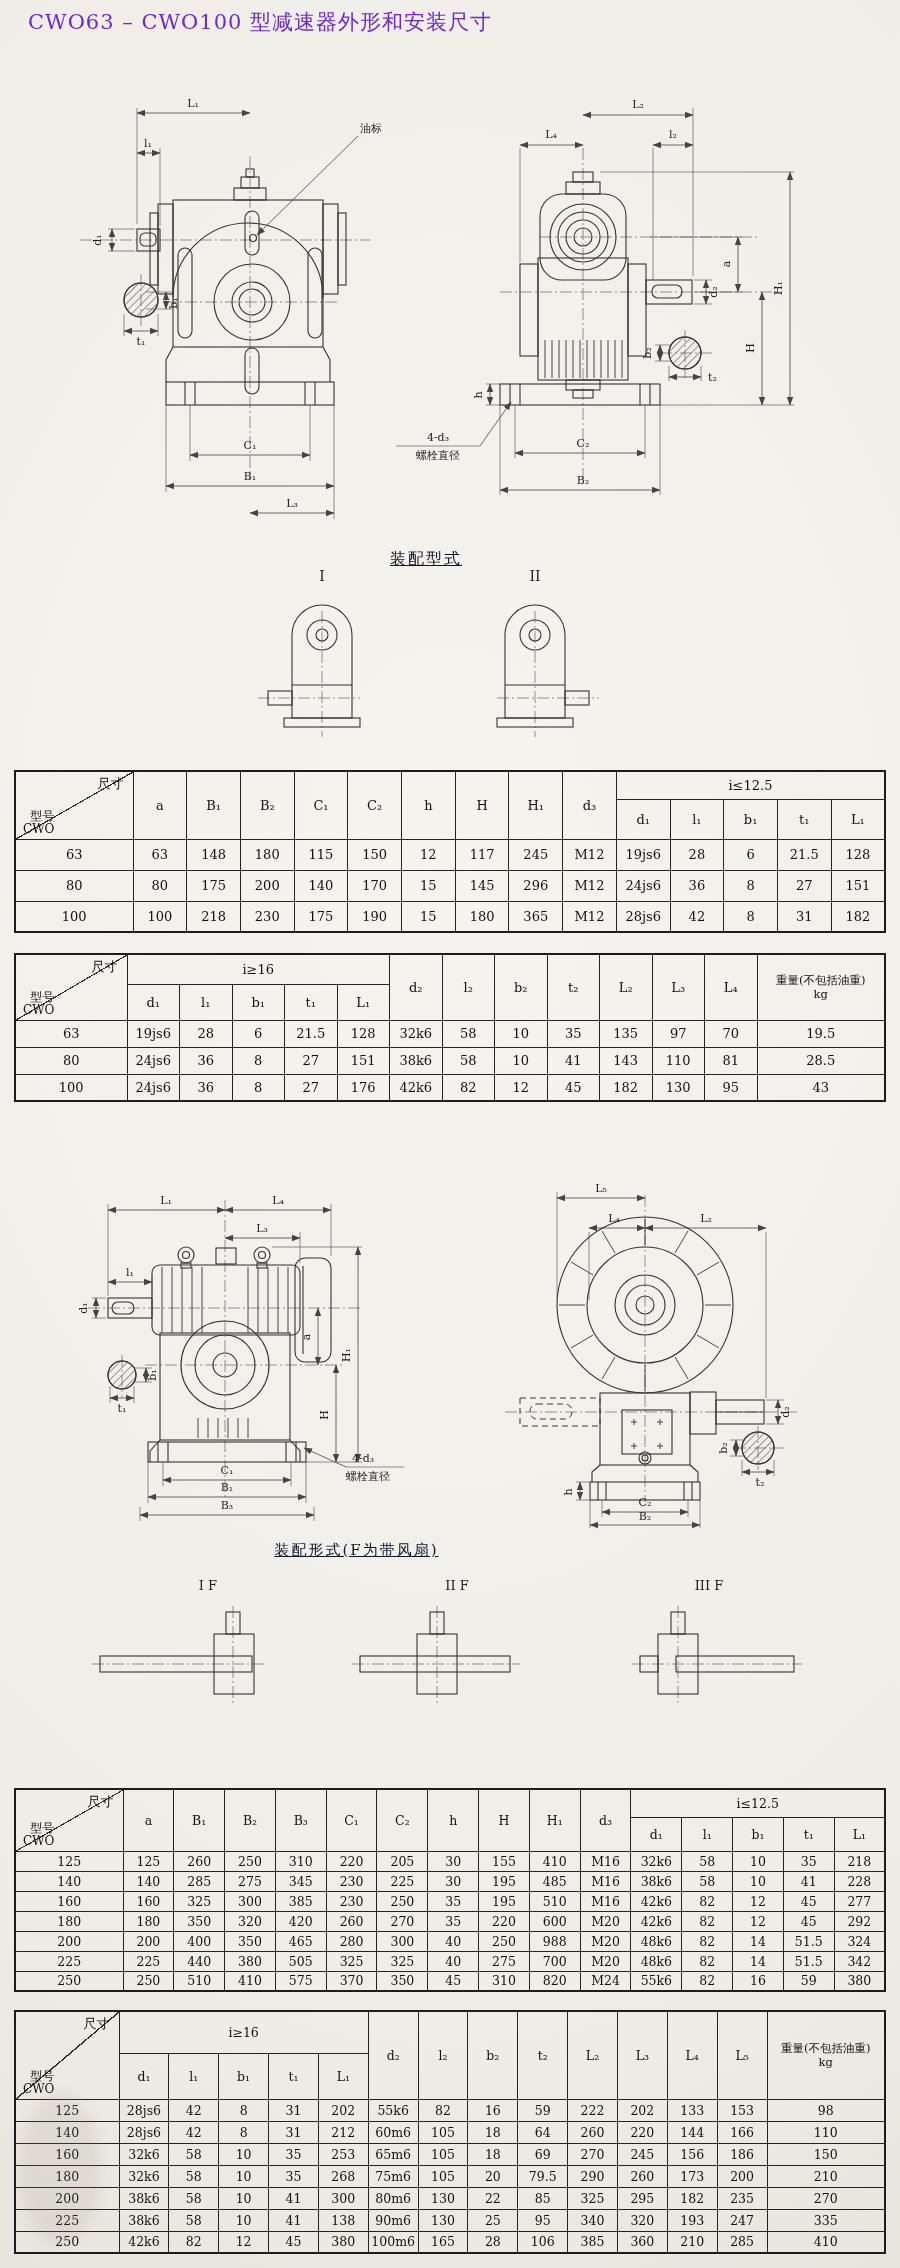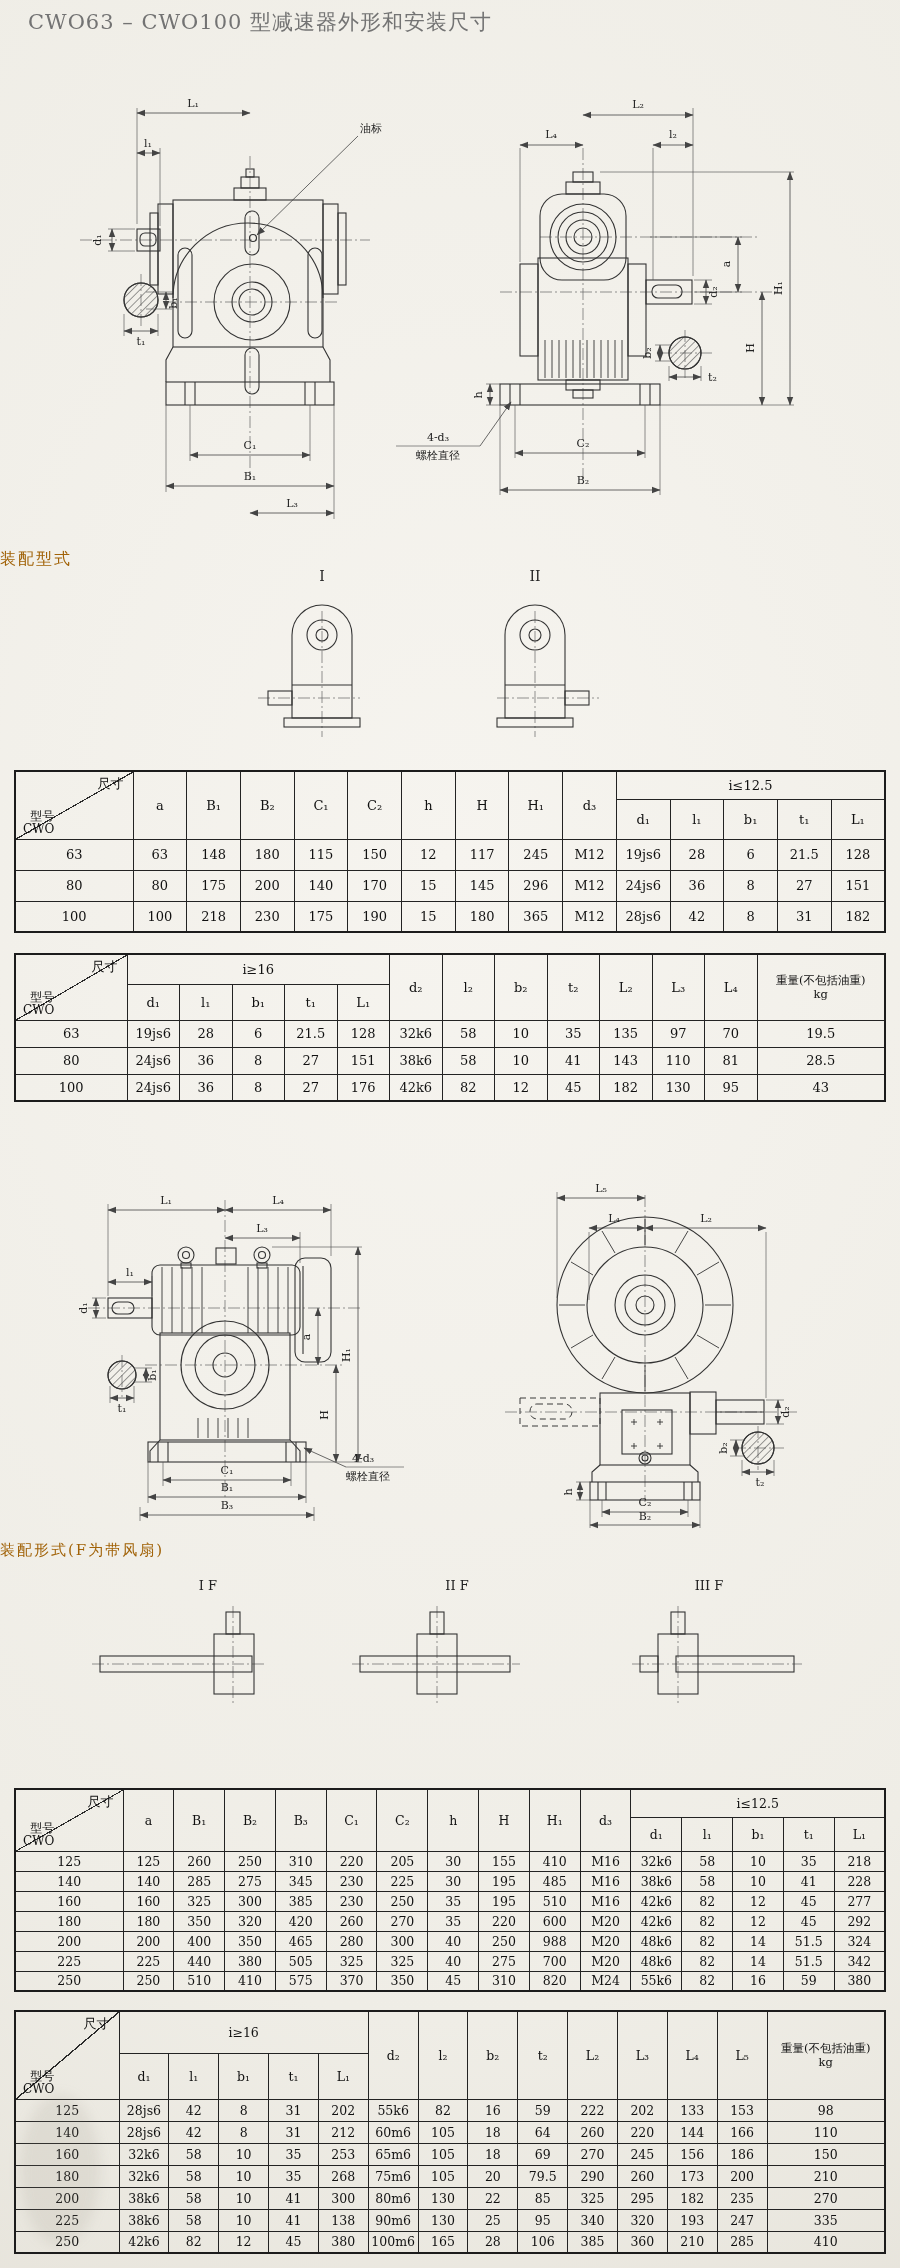--- a/index.html
+++ b/index.html
@@ -2,24 +2,24 @@
 <html><head>
 <meta charset="utf-8">
 <style>
   html,body{margin:0;padding:0;}
   body{
     width:900px;height:2268px;position:relative;overflow:hidden;
     background:radial-gradient(130% 75% at 50% 38%, #f6f4ef 0%, #efede6 68%, #e5e2d9 100%);
     font-family:"DejaVu Serif", serif;color:#1b1b1b;
   }
   .page{position:absolute;inset:0;}
-  .title{position:absolute;font-size:21px;letter-spacing:1px;color:#737373;white-space:nowrap;}
+  .title{position:absolute;font-size:21px;letter-spacing:1px;color:#6d28d9;white-space:nowrap;}
   #t1{left:28px;top:8px;}
   #t2{left:14px;top:1136px;}
-  .caption{position:absolute;font-size:16px;letter-spacing:2px;color:#a16207;}
+  .caption{position:absolute;font-size:16px;letter-spacing:2px;color:#0f172a;text-align:center;text-decoration:underline;}
   #cap1{left:0;top:549px;width:852px;}
   #cap2{left:0;top:1541px;width:713px;font-size:15px;}
   svg{position:absolute;left:0;}
   #svgA{top:48px;}
   #svgAs1{top:563px;}
   #svgB{top:1170px;}
   #svgAs2{top:1570px;}
   
   .ln{fill:none;stroke:#333;stroke-width:1.1;}
   .dash{fill:none;stroke:#3a3a3a;stroke-width:1;stroke-dasharray:6 4;}

